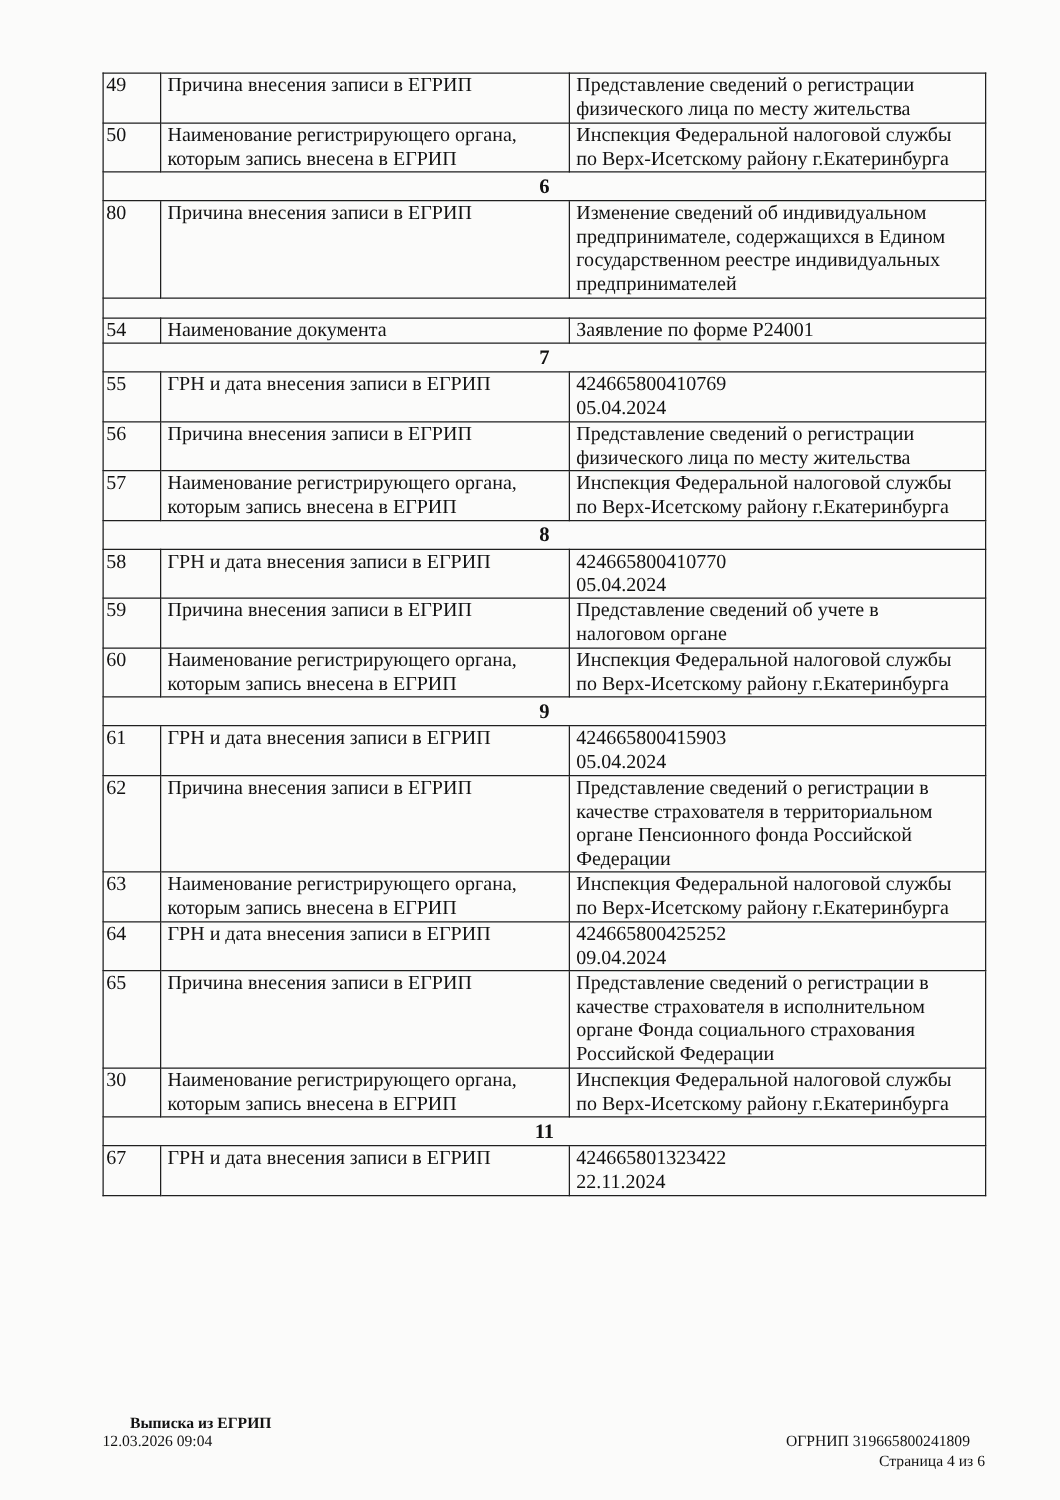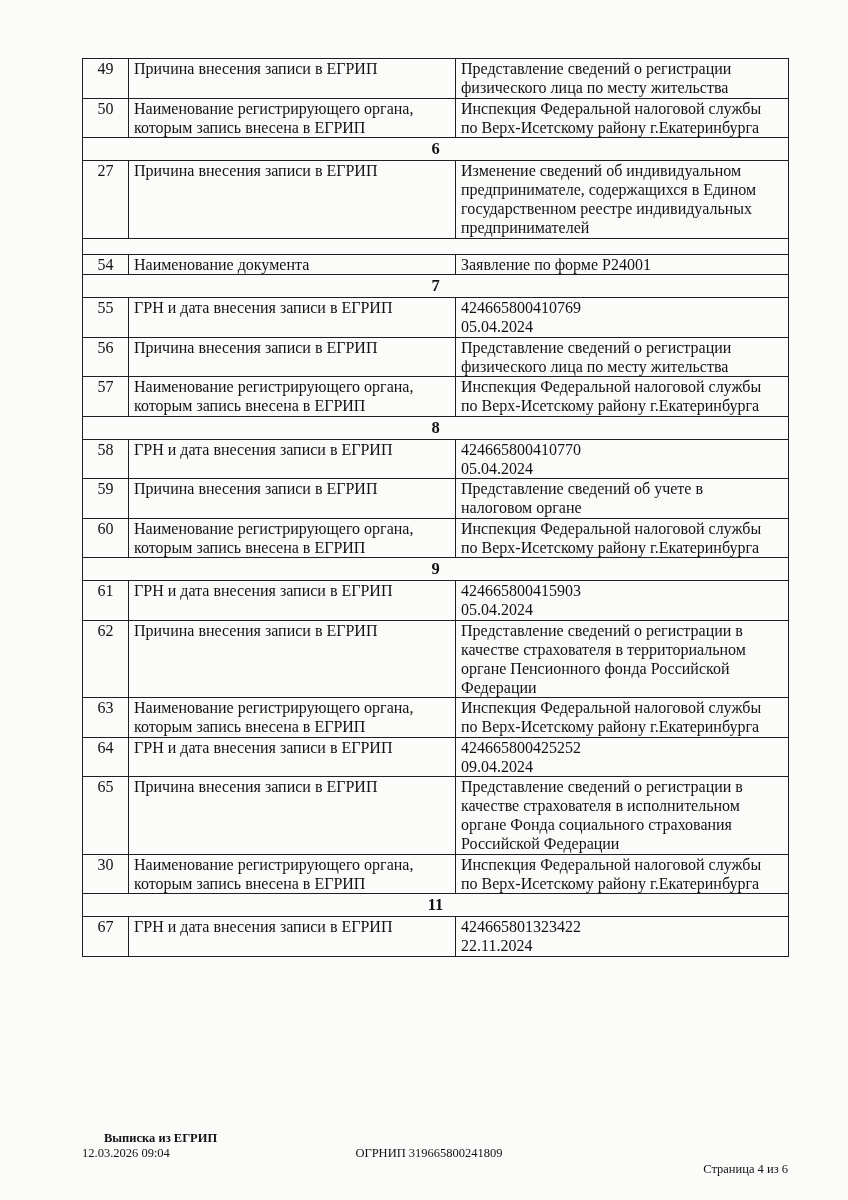--- a/index.html
+++ b/index.html
@@ -30,21 +30,20 @@
   table.egrip td {
     border: 1.7px solid #1f1f1f;
     vertical-align: top;
     font-size: 16px;
     line-height: 19px;
     padding: 0 5px 0.5px 5px;
     white-space: pre-line;
     overflow: hidden;
   }
   table.egrip td.num {
-    text-align: center;
     padding: 0 2px 0.5px 2px;
   }
   table.egrip tr.section td {
     text-align: center;
     font-weight: bold;
     font-size: 16.5px;
     line-height: 20px;
     padding: 1px 0;
     white-space: normal;
   }
@@ -58,21 +57,21 @@
     top: 1131px;
     width: 706px;
     font-size: 12.5px;
     line-height: 14.5px;
     color: #121212;
   }
   .f-left  { position: absolute; left: 0; top: 0; }
   .f-title { font-weight: bold; margin-left: 22px; }
   .f-center {
     position: absolute; left: 0; right: 12px; top: 14.5px;
-    text-align: center;
+    text-align: right;
   }
   .f-right { position: absolute; right: 0; top: 14.5px; margin-top: 16px; }
 </style>
 </head>
 <body>
 
 <div class="page">
 
   <table class="egrip">
     <colgroup>
@@ -95,21 +94,21 @@
     <td class="value">Инспекция Федеральной налоговой службы
 по Верх-Исетскому району г.Екатеринбурга</td>
   </tr>
 
   <tr class="section">
     <td colspan="3">6</td>
   </tr>
 
 
   <tr>
-    <td class="num">27</td>
+    <td class="num">80</td>
     <td class="label">Причина внесения записи в ЕГРИП</td>
     <td class="value">Изменение сведений об индивидуальном
 предпринимателе, содержащихся в Едином
 государственном реестре индивидуальных
 предпринимателей</td>
   </tr>
 
 
   <tr class="spacer">
     <td colspan="3"></td>

